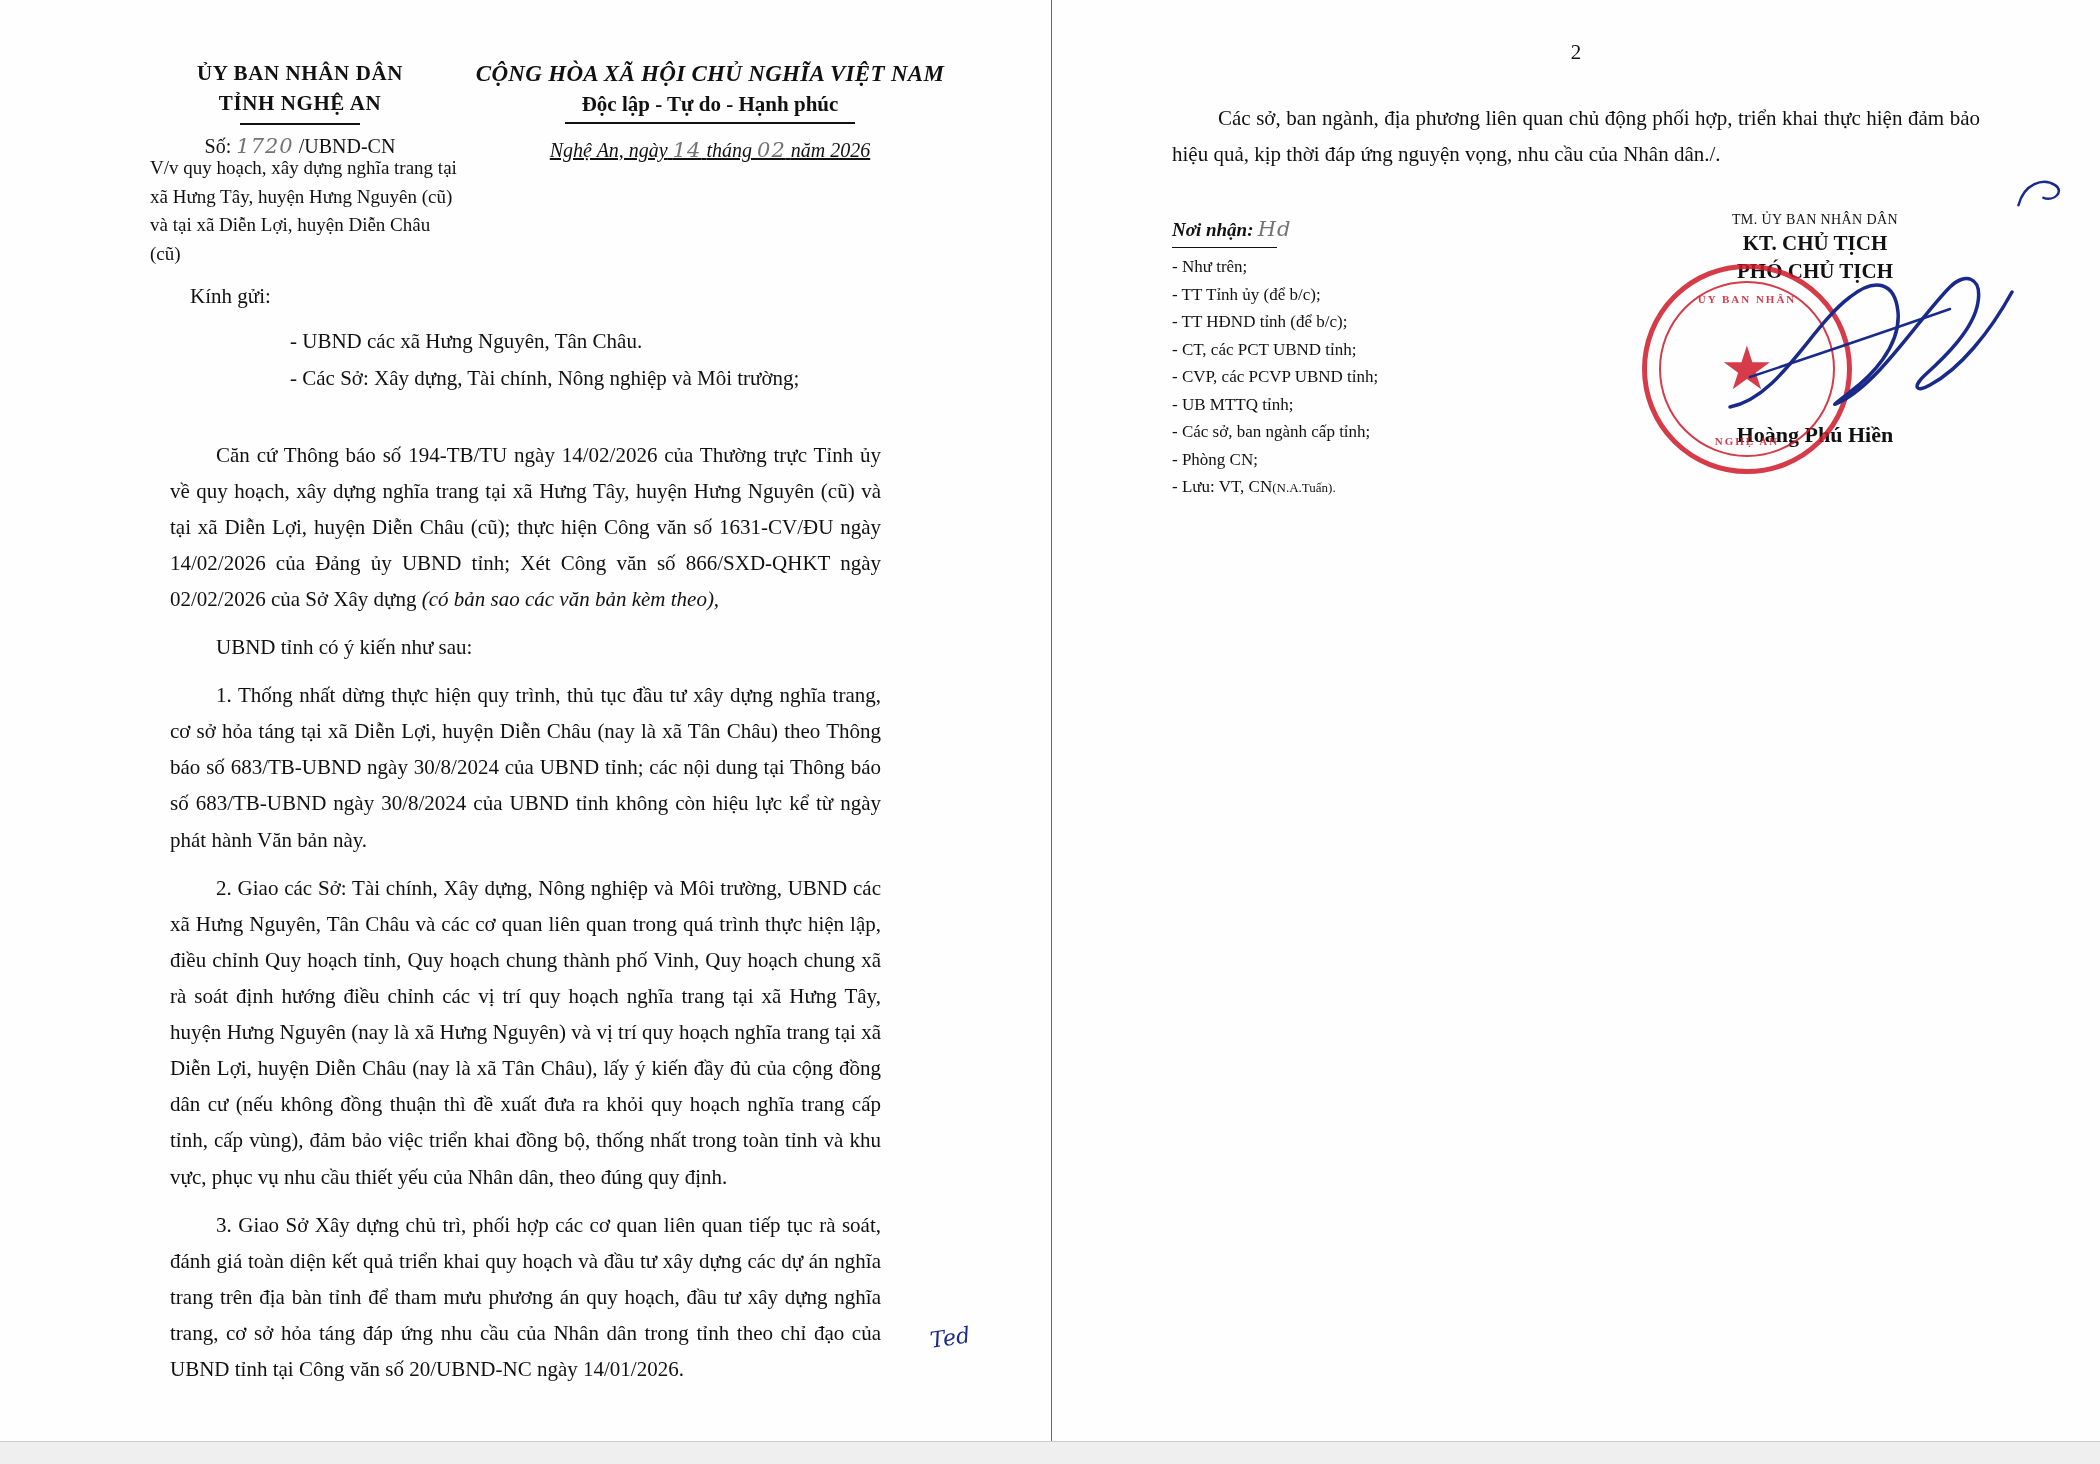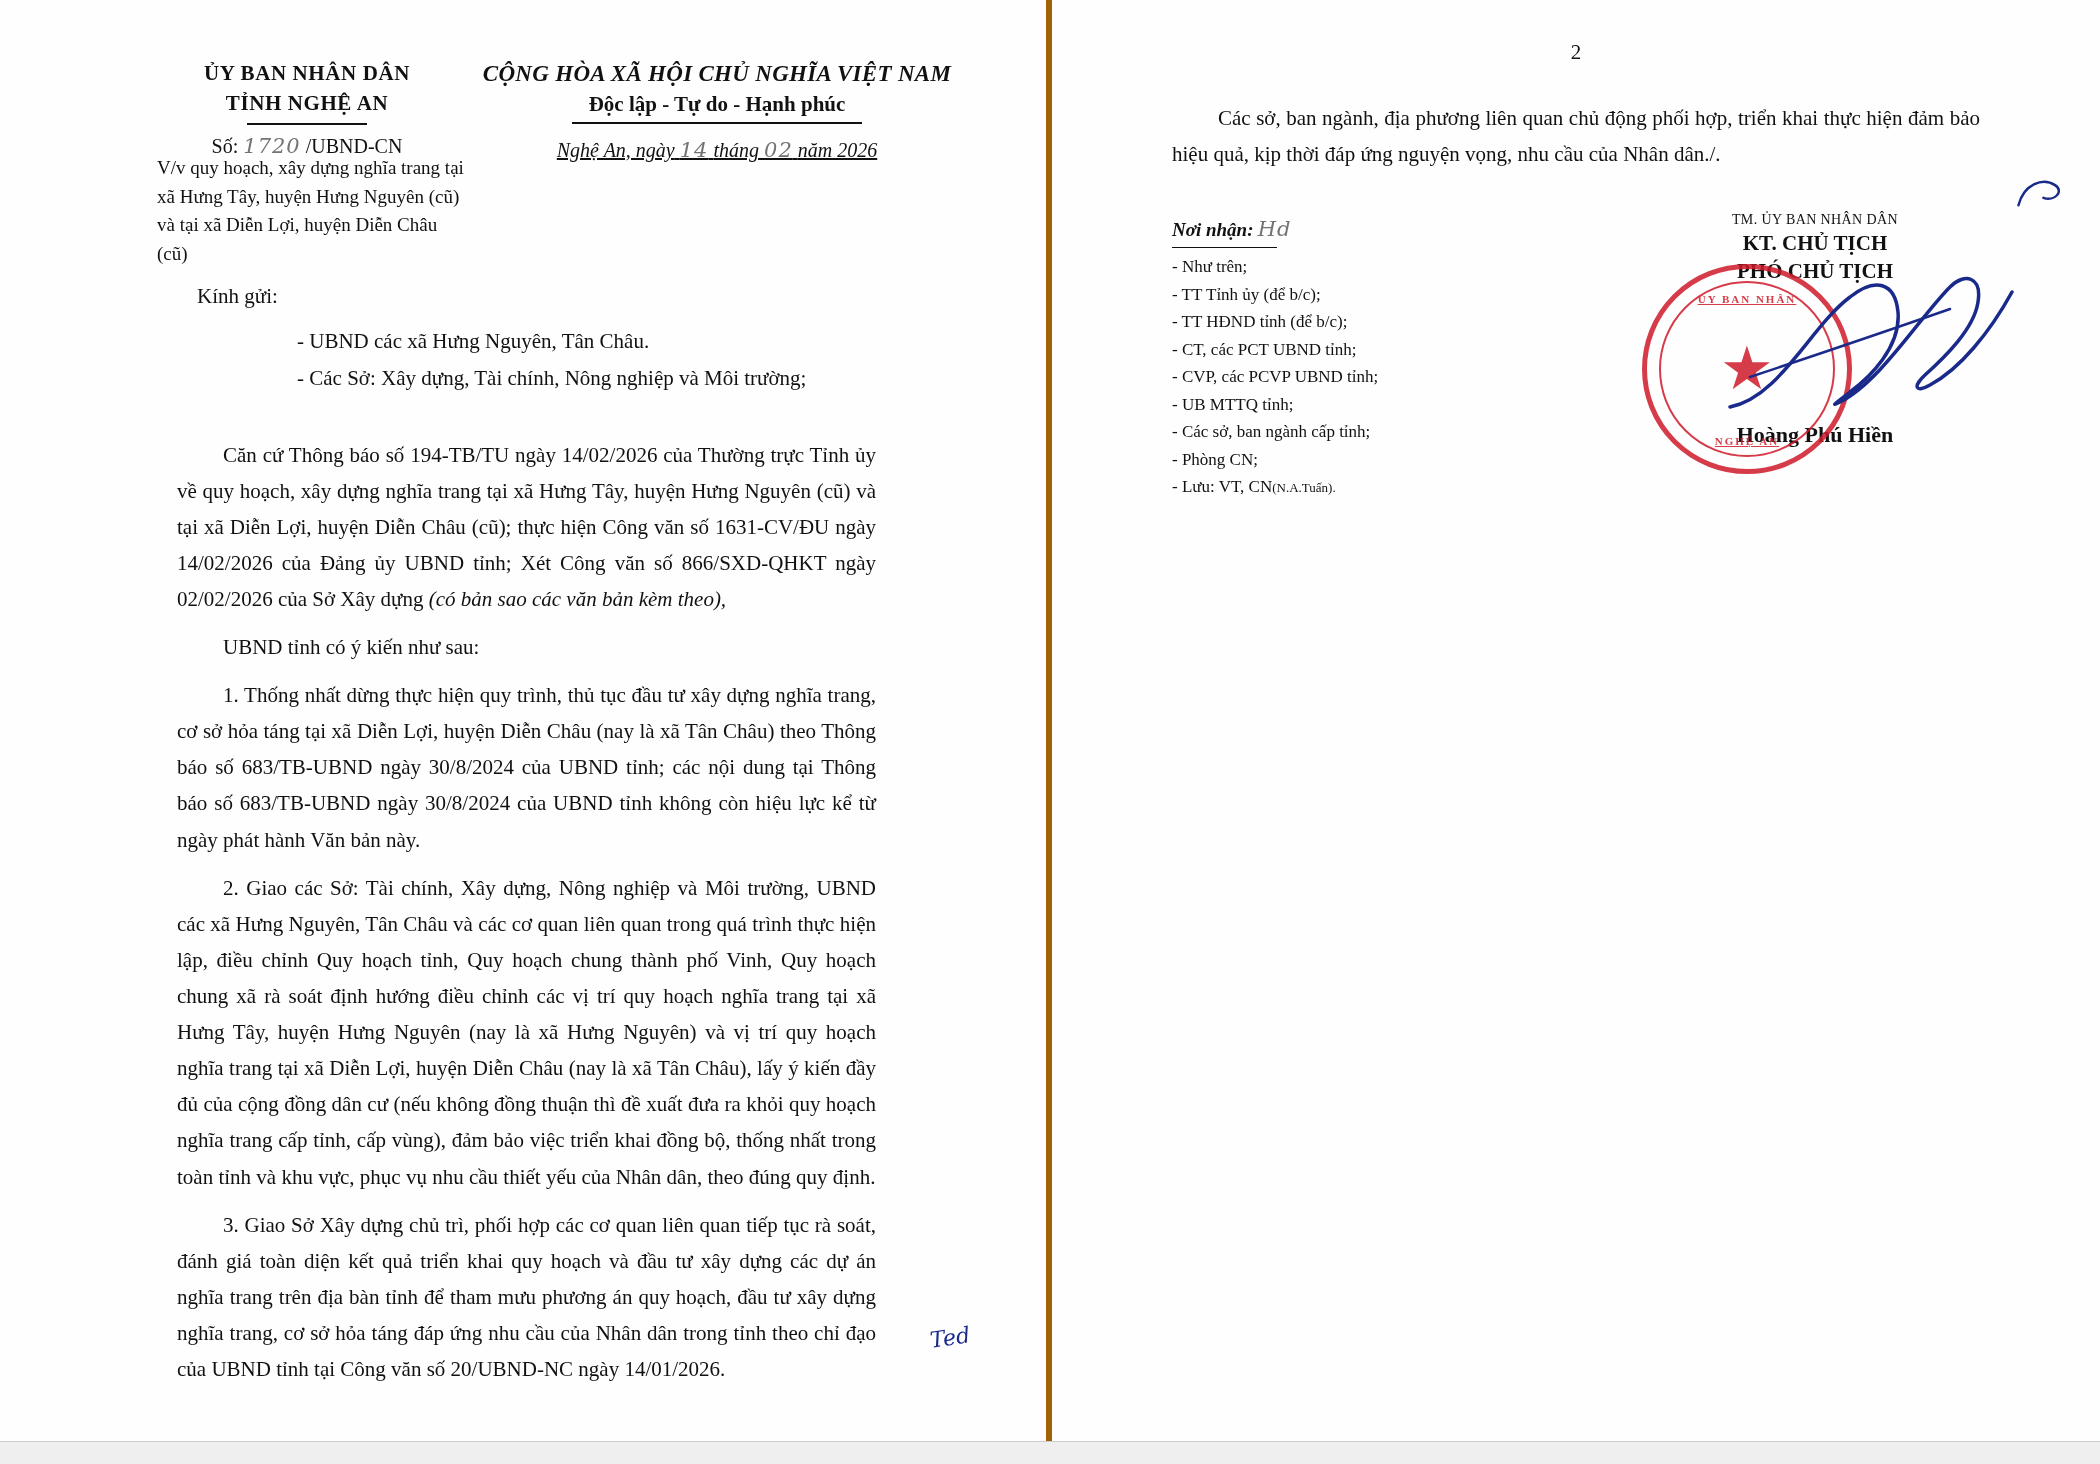--- a/index.html
+++ b/index.html
@@ -21,22 +21,21 @@
     display: flex;
   }
   .page {
     position: relative;
     height: 1464px;
     background: #fefefe;
     box-sizing: border-box;
   }
   .page-left {
     width: 1052px;
-    border-right: 6px solid #a16207;
-    padding-left: 7px;
+    border-right: 1px solid #a16207;
   }
   .page-right {
     width: 1048px;
   }
   .bottom-strip {
     position: absolute;
     left: 0;
     bottom: 0;
     width: 2100px;
     height: 22px;
@@ -268,21 +267,20 @@
   }
   .seal .txt-top, .seal .txt-bot {
     position: absolute;
     left: 0;
     width: 100%;
     text-align: center;
     color: #d01a2b;
     font-size: 11px;
     font-weight: bold;
     letter-spacing: 2px;
-    text-decoration: underline;
   }
   .seal .txt-top { top: 24px; }
   .seal .txt-bot { bottom: 22px; }
   .sig-ink {
     position: absolute;
     left: 120px;
     top: 45px;
     width: 300px;
     height: 190px;
     pointer-events: none;

